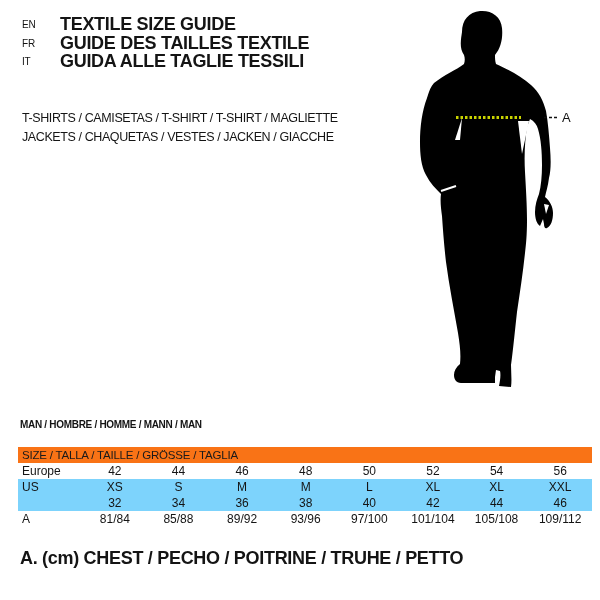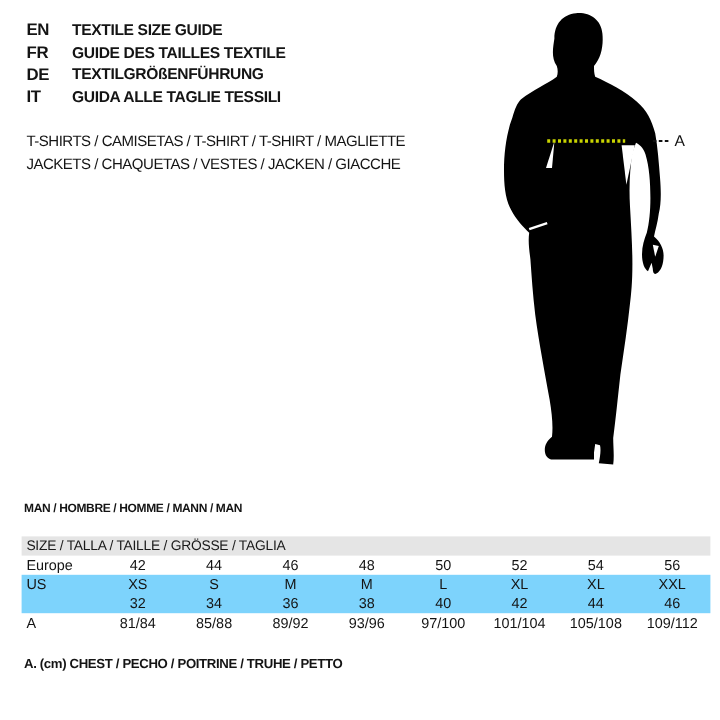--- a/index.html
+++ b/index.html
@@ -4,57 +4,53 @@
 <style>
   * { margin:0; padding:0; box-sizing:border-box; }
   body { background:#fff; }
   .page {
     position:relative; width:600px; height:600px; background:#ffffff;
     font-family:"Liberation Sans", sans-serif; color:#141414; overflow:hidden;
   }
   
   .lang-list { position:absolute; left:22px; top:15px; }
   .lang-row { display:flex; height:18.7px; align-items:center; }
-  .lang-code { width:38px; font-weight:bold; font-size:14px; letter-spacing:-0.2px; }
-  .lang-label { font-weight:bold; font-size:13px; letter-spacing:-0.3px; white-space:nowrap; }
+  .lang-code { width:38px; font-weight:normal; font-size:10px; letter-spacing:-0.2px; }
+  .lang-label { font-weight:bold; font-size:18px; letter-spacing:-0.3px; white-space:nowrap; }
   
   .categories { position:absolute; left:22px; top:109px; }
   .cat-line { font-weight:normal; font-size:12.5px; letter-spacing:-0.4px; height:18.5px; line-height:18.5px; white-space:nowrap; }
   
   .figure-wrap { position:absolute; left:395px; top:0; width:205px; height:395px; }
   .fig-a-label { font-family:"Liberation Sans", sans-serif; font-size:13px; fill:#111; }
   
   .section-title { position:absolute; left:20px; top:419px; font-weight:bold; font-size:10px; letter-spacing:-0.3px; white-space:nowrap; }
   
   .size-table { position:absolute; left:18px; top:447px; width:574px; }
-  .t-header { height:16px; line-height:16px; background:#e5e5e5; font-size:11.5px; padding-left:4px; color:#1a1a1a; letter-spacing:-0.2px; }
+  .t-header { height:16px; line-height:16px; background:#f97316; font-size:11.5px; padding-left:4px; color:#1a1a1a; letter-spacing:-0.2px; }
   .t-row { display:grid; grid-template-columns:65px repeat(8, 1fr); height:16px; line-height:17px; font-size:12px; }
   .t-row.shaded { background:#7dd3fc; }
   .t-lbl { padding-left:4px; text-align:left; }
   .t-val { text-align:center; }
   
-  .footnote { position:absolute; left:20px; top:548px; font-weight:bold; font-size:11px; letter-spacing:-0.3px; white-space:nowrap; }
+  .footnote { position:absolute; left:20px; top:548px; font-weight:bold; font-size:18px; letter-spacing:-0.3px; white-space:nowrap; }
 </style>
 </head>
 <body>
 
 <div class="page">
 
   <div class="lang-list">
     <div class="lang-row">
       <span class="lang-code">EN</span>
       <span class="lang-label">TEXTILE SIZE GUIDE</span>
     </div>
     <div class="lang-row">
       <span class="lang-code">FR</span>
       <span class="lang-label">GUIDE DES TAILLES TEXTILE</span>
-    </div>
-    <div class="lang-row">
-      <span class="lang-code">DE</span>
-      <span class="lang-label">TEXTILGRÖßENFÜHRUNG</span>
     </div>
     <div class="lang-row">
       <span class="lang-code">IT</span>
       <span class="lang-label">GUIDA ALLE TAGLIE TESSILI</span>
     </div>
   </div>
 
   <div class="categories">
     <div class="cat-line">T-SHIRTS / CAMISETAS / T-SHIRT / T-SHIRT / MAGLIETTE</div>
     <div class="cat-line">JACKETS / CHAQUETAS / VESTES / JACKEN / GIACCHE</div>

